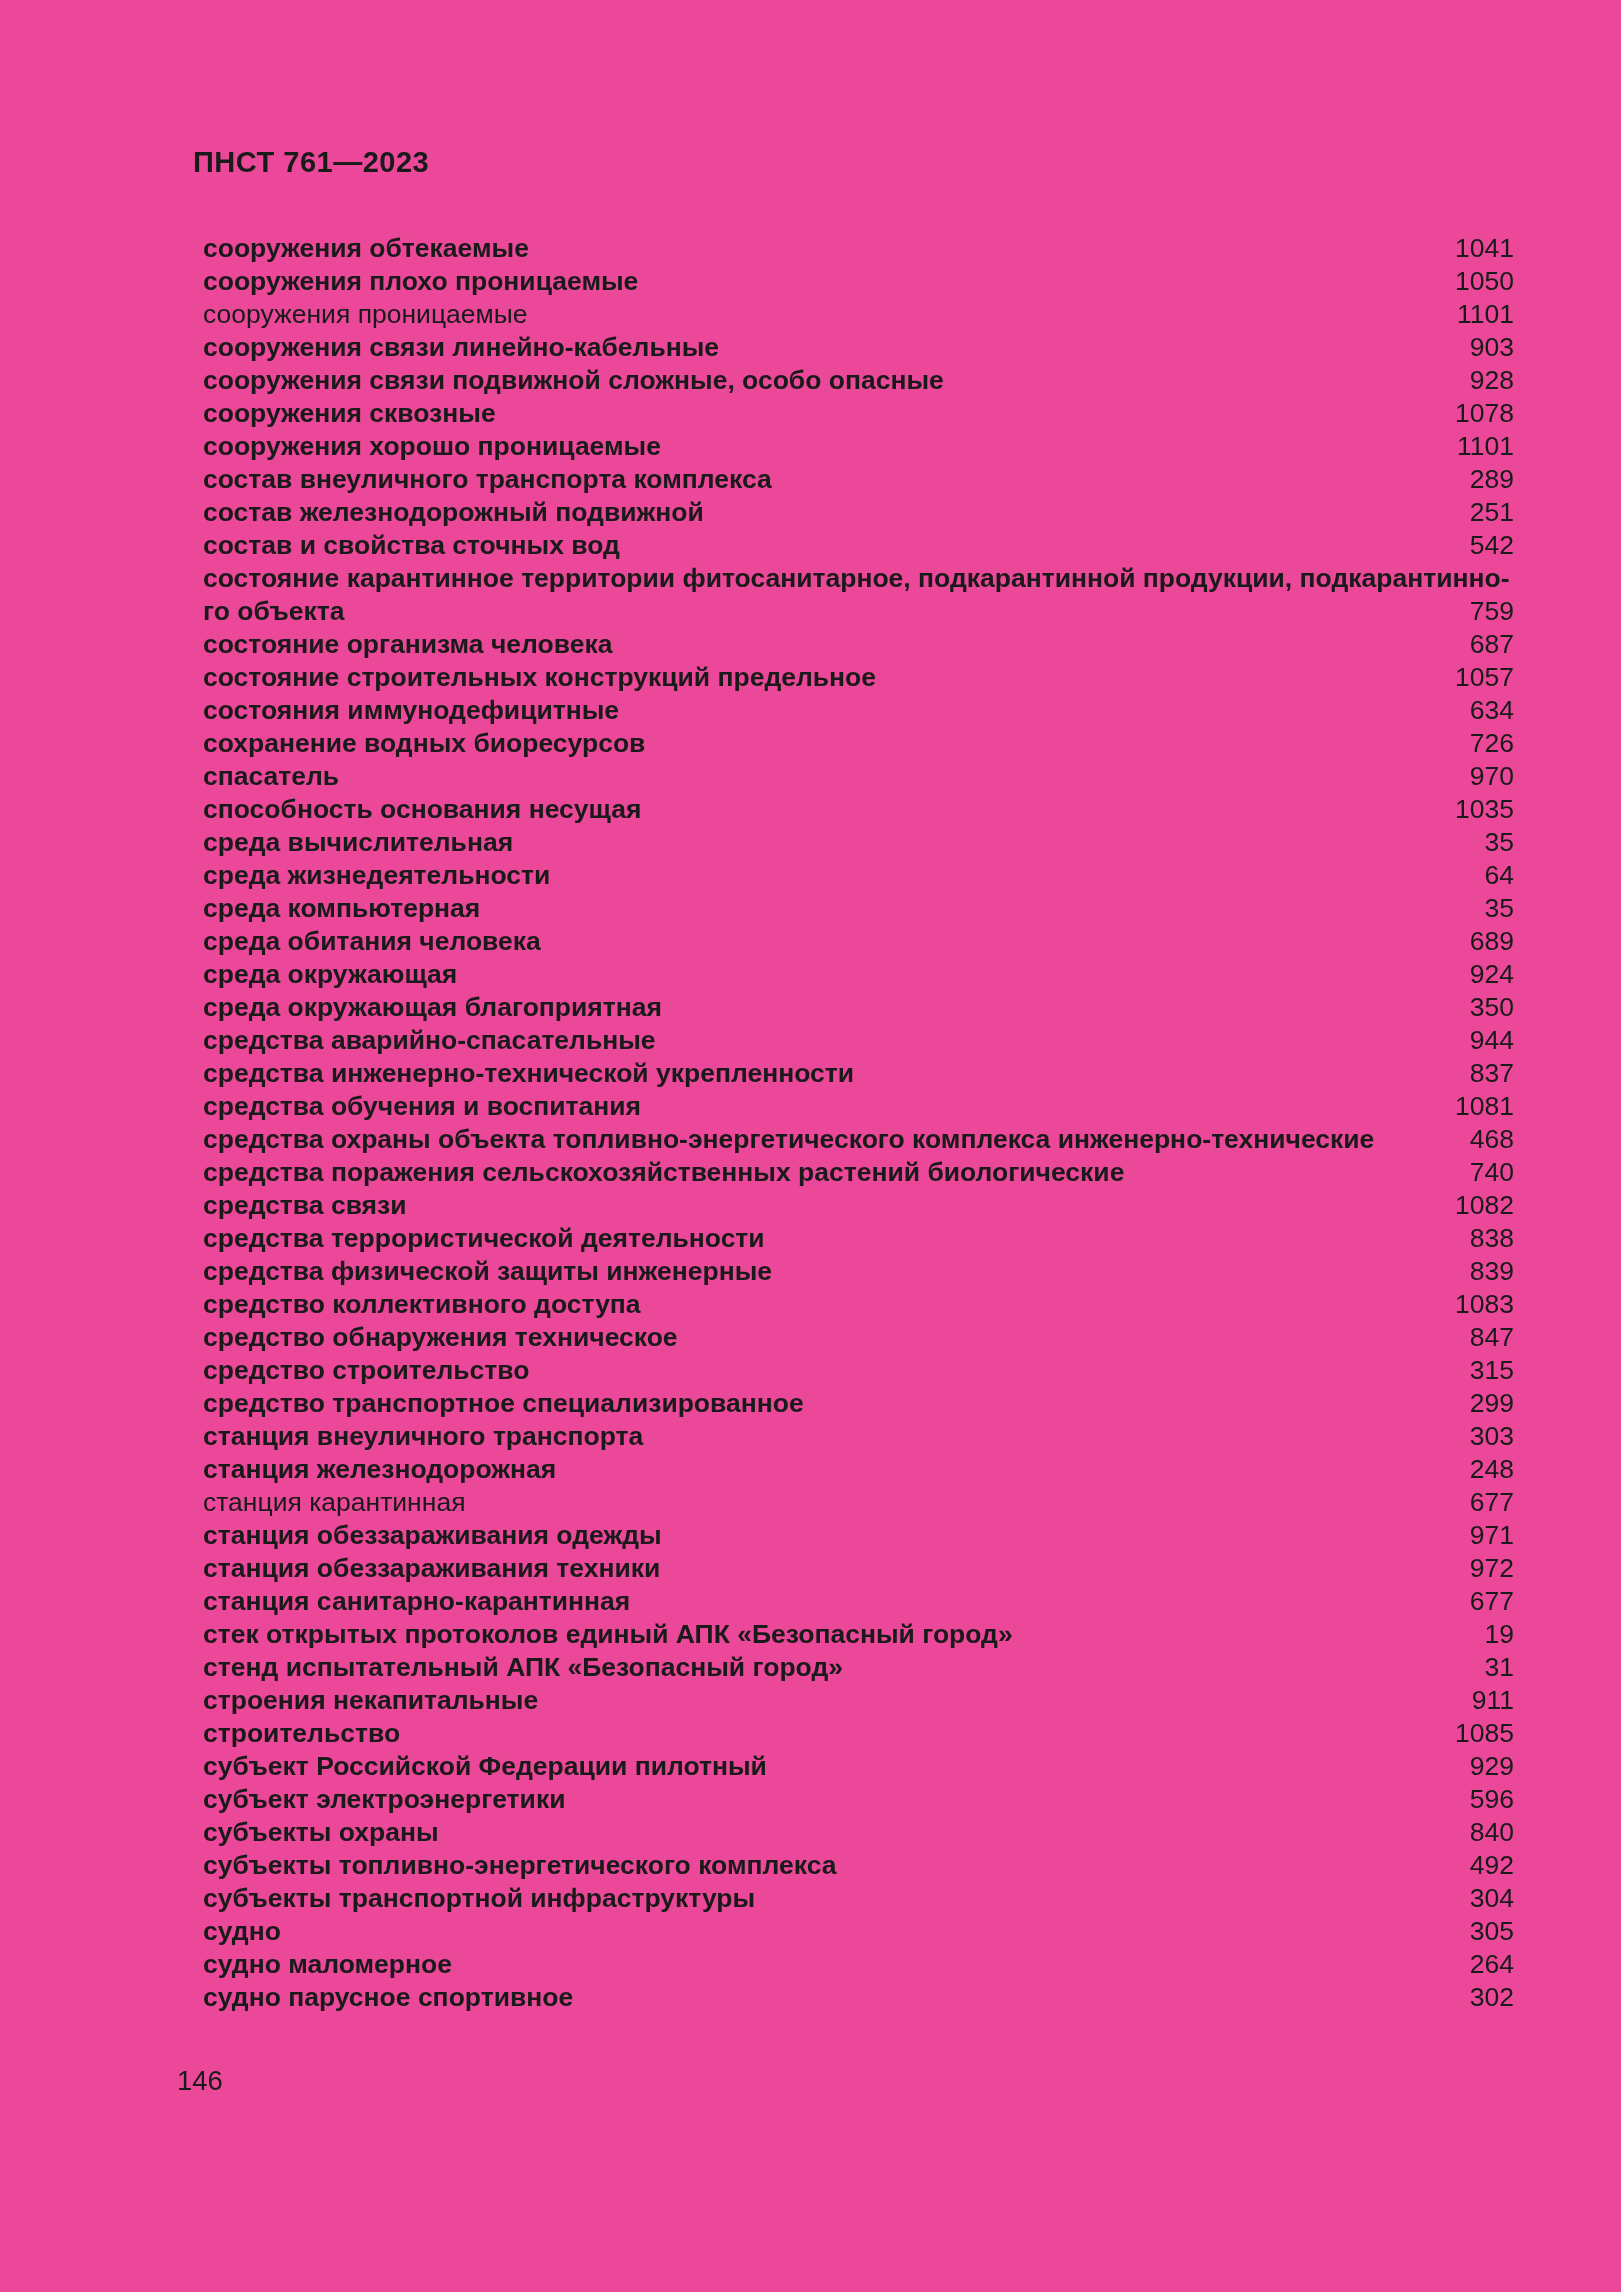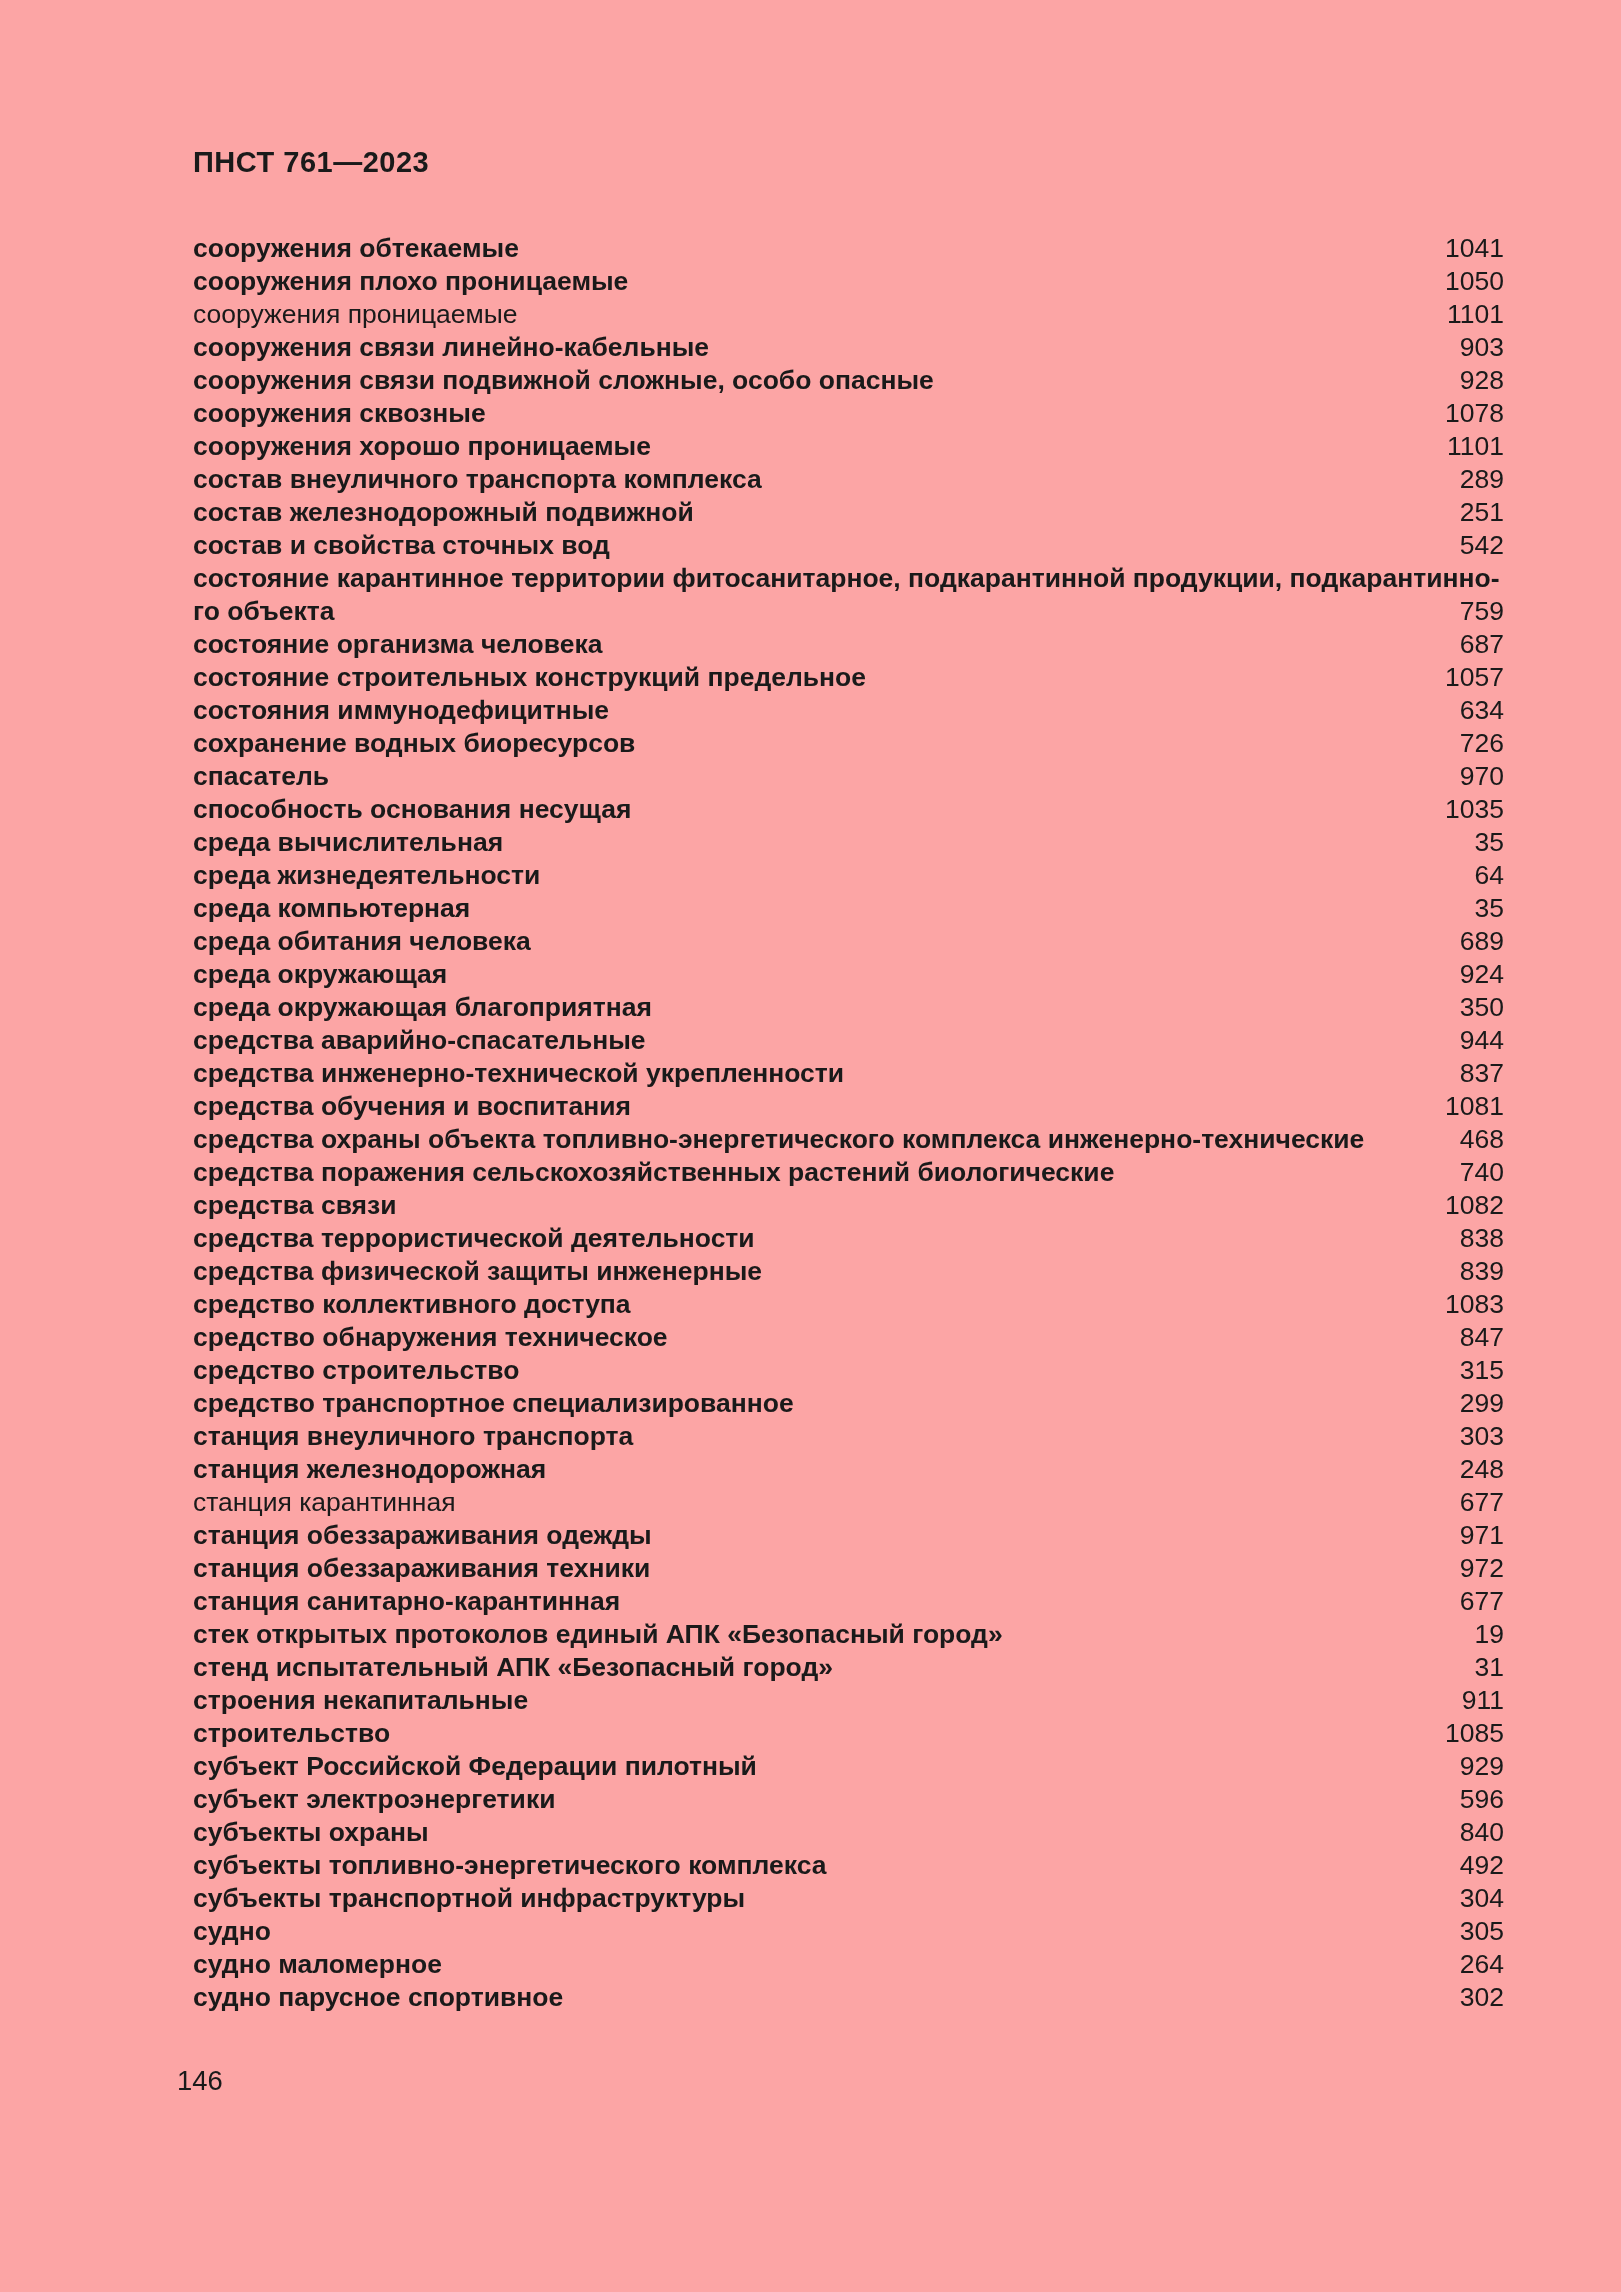--- a/index.html
+++ b/index.html
@@ -4,38 +4,38 @@
 <style>
   html, body {
     margin: 0;
     padding: 0;
     background: #ffffff;
   }
   .page {
     position: relative;
     width: 1621px;
     height: 2293px;
-    background: #fca5a5;
+    background: #ec4899;
     font-family: "Liberation Sans", "DejaVu Sans", sans-serif;
     color: #1a1a1a;
     overflow: hidden;
   }
   .doc-header {
     position: absolute;
     left: 193px;
     top: 145px;
     font-size: 29px;
     line-height: 35px;
     font-weight: 700;
     letter-spacing: 0.5px;
     white-space: nowrap;
   }
   .index-list {
     position: absolute;
-    left: 193px;
+    left: 203px;
     top: 232px;
     width: 1311px;
     font-size: 26.5px;
     line-height: 33px;
   }
   .row {
     display: flex;
     justify-content: space-between;
     align-items: baseline;
     height: 33px;

